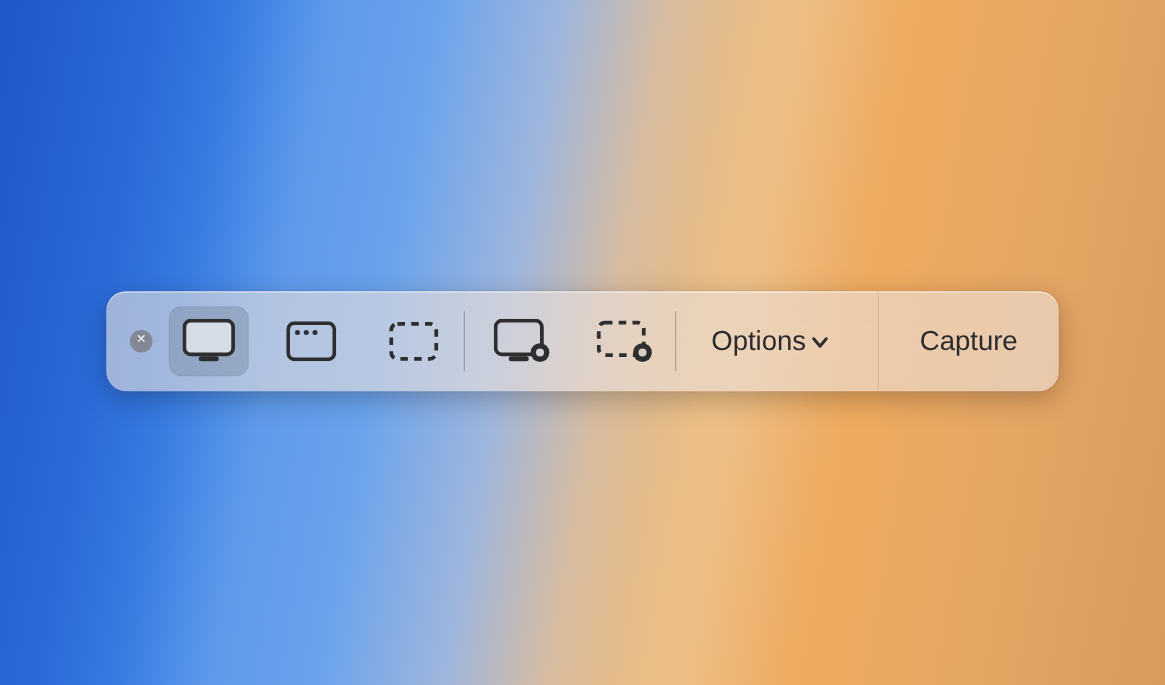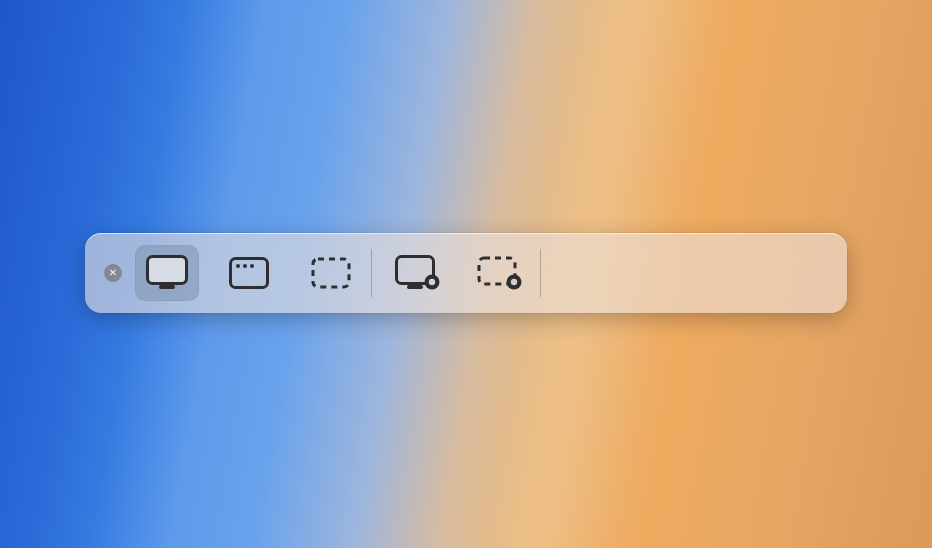--- a/index.html
+++ b/index.html
@@ -200,16 +200,27 @@
             <rect x="2" y="2" width="36" height="26" rx="5" ry="5" fill="none" stroke="#2e2e30" stroke-width="3" stroke-dasharray="6 5"></rect>
             <circle cx="37" cy="26" r="7.5" fill="#2e2e30"></circle>
             <circle cx="37" cy="26" r="3.2" fill="#d6cdc4"></circle>
           </svg>
         </span>
       </div>
     </div>
 
     <div class="sep"></div>
 
-
+    <div class="options-btn">
+      <span>Options</span>
+      <span class="chev">
+        <svg class="icon" width="14" height="10" viewBox="0 0 14 10">
+          <path d="M2 2 L7 8 L12 2" fill="none" stroke="#2e2e30" stroke-width="2.4" stroke-linecap="round" stroke-linejoin="round"></path>
+        </svg>
+      </span>
+    </div>
+
+    <div class="capture-btn">
+      <span>Capture</span>
+    </div>
 
   </div>
 </div>
 
 </body></html>

